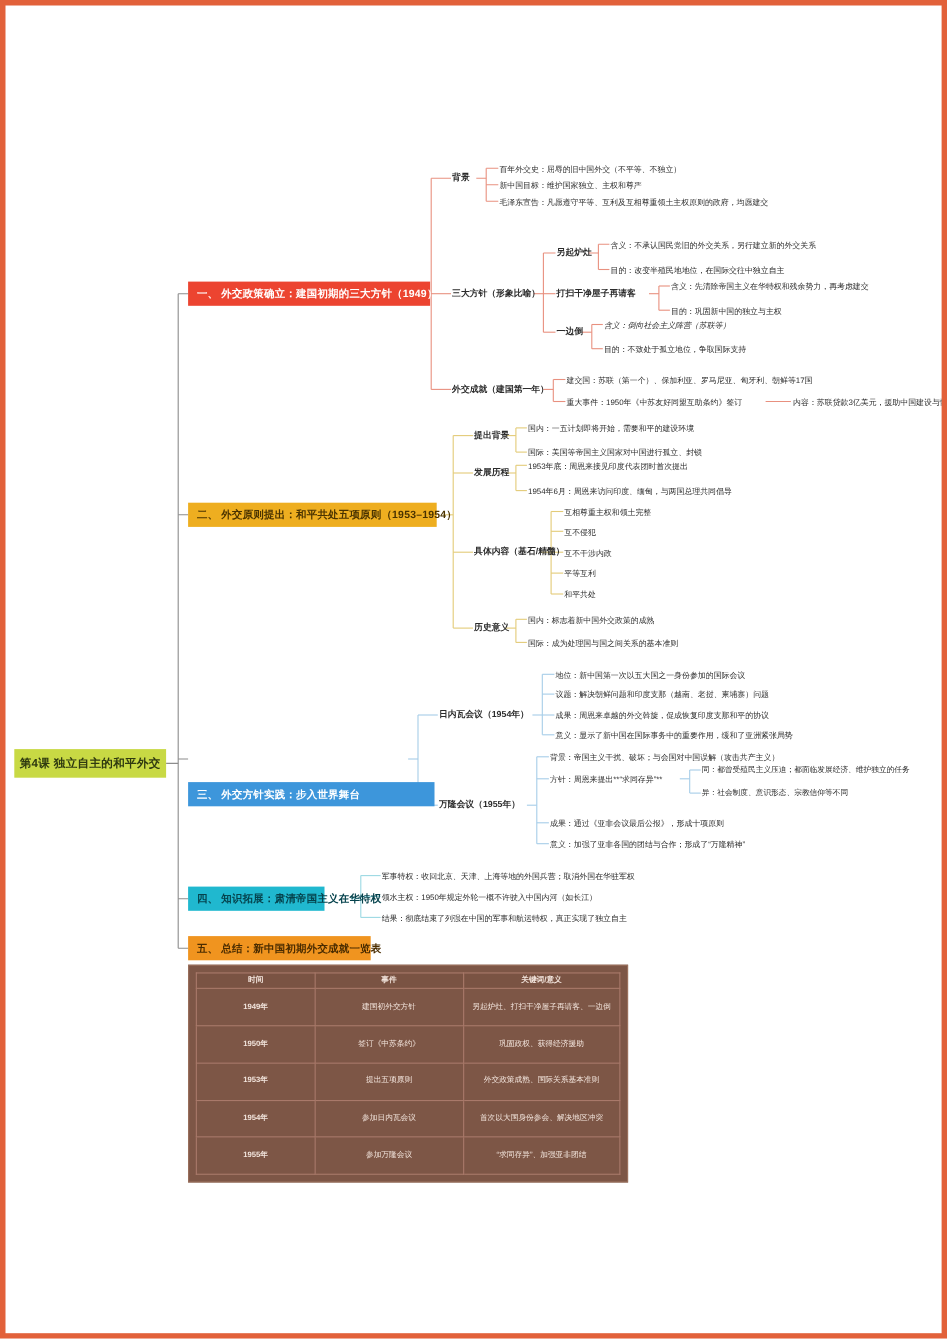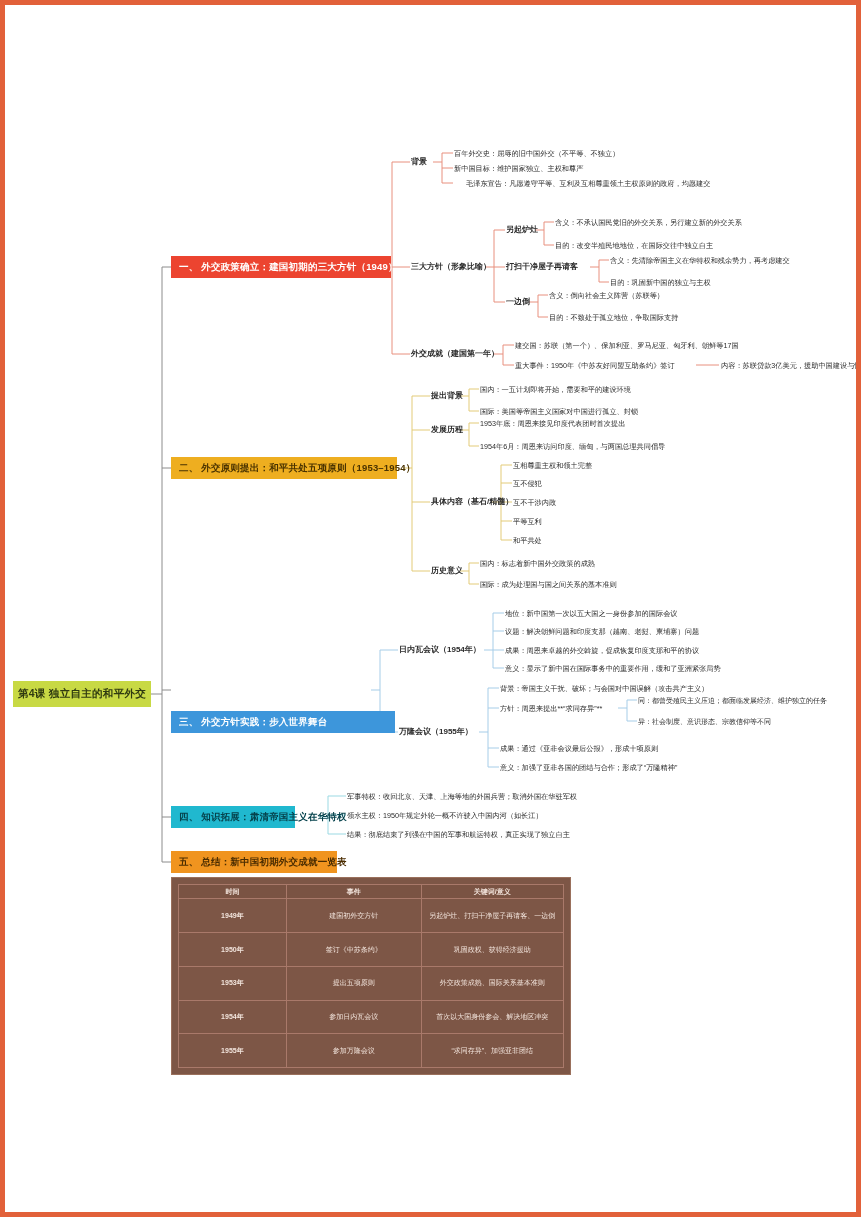--- a/index.html
+++ b/index.html
@@ -185,34 +185,34 @@
 
   <div class="node topic t1">一、 外交政策确立：建国初期的三大方针（1949）</div>
   <div class="node topic t2">二、 外交原则提出：和平共处五项原则（1953–1954）</div>
   <div class="node topic t3">三、 外交方针实践：步入世界舞台</div>
   <div class="node topic t4">四、 知识拓展：肃清帝国主义在华特权</div>
   <div class="node topic t5">五、 总结：新中国初期外交成就一览表</div>
 
   <div class="lbl l2" style="left:406px;top:153px;">背景</div>
   <div class="lbl l3" style="left:449px;top:145px;">百年外交史：屈辱的旧中国外交（不平等、不独立）</div>
   <div class="lbl l3" style="left:449px;top:160px;">新中国目标：维护国家独立、主权和尊严</div>
-  <div class="lbl l3" style="left:449px;top:175px;margin-left:12px;">毛泽东宣告：凡愿遵守平等、互利及互相尊重领土主权原则的政府，均愿建交</div>
+  <div class="lbl l3" style="left:449px;top:175px;">毛泽东宣告：凡愿遵守平等、互利及互相尊重领土主权原则的政府，均愿建交</div>
 
   <div class="lbl l2" style="left:406px;top:258px;">三大方针（形象比喻）</div>
 
   <div class="lbl l2" style="left:501px;top:221px;">另起炉灶</div>
   <div class="lbl l3" style="left:550px;top:214px;">含义：不承认国民党旧的外交关系，另行建立新的外交关系</div>
   <div class="lbl l3" style="left:550px;top:237px;">目的：改变半殖民地地位，在国际交往中独立自主</div>
 
   <div class="lbl l2" style="left:501px;top:258px;">打扫干净屋子再请客</div>
   <div class="lbl l3" style="left:605px;top:252px;">含义：先清除帝国主义在华特权和残余势力，再考虑建交</div>
   <div class="lbl l3" style="left:605px;top:274px;">目的：巩固新中国的独立与主权</div>
 
   <div class="lbl l2" style="left:501px;top:293px;">一边倒</div>
-  <div class="lbl l3" style="left:544px;top:287px;">含义：倒向社会主义阵营（苏联等）</div>
+  <div class="lbl l3" style="left:544px;top:287px;font-style:italic;">含义：倒向社会主义阵营（苏联等）</div>
   <div class="lbl l3" style="left:544px;top:309px;">目的：不致处于孤立地位，争取国际支持</div>
 
   <div class="lbl l2" style="left:406px;top:345px;">外交成就（建国第一年）</div>
   <div class="lbl l3" style="left:510px;top:337px;">建交国：苏联（第一个）、保加利亚、罗马尼亚、匈牙利、朝鲜等17国</div>
   <div class="lbl l3" style="left:510px;top:357px;">重大事件：1950年《中苏友好同盟互助条约》签订</div>
   <div class="lbl l3" style="left:716px;top:357px;">内容：苏联贷款3亿美元，援助中国建设与恢复</div>
 
   <div class="lbl l2" style="left:426px;top:387px;">提出背景</div>
   <div class="lbl l3" style="left:475px;top:381px;">国内：一五计划即将开始，需要和平的建设环境</div>
   <div class="lbl l3" style="left:475px;top:403px;">国际：美国等帝国主义国家对中国进行孤立、封锁</div>

